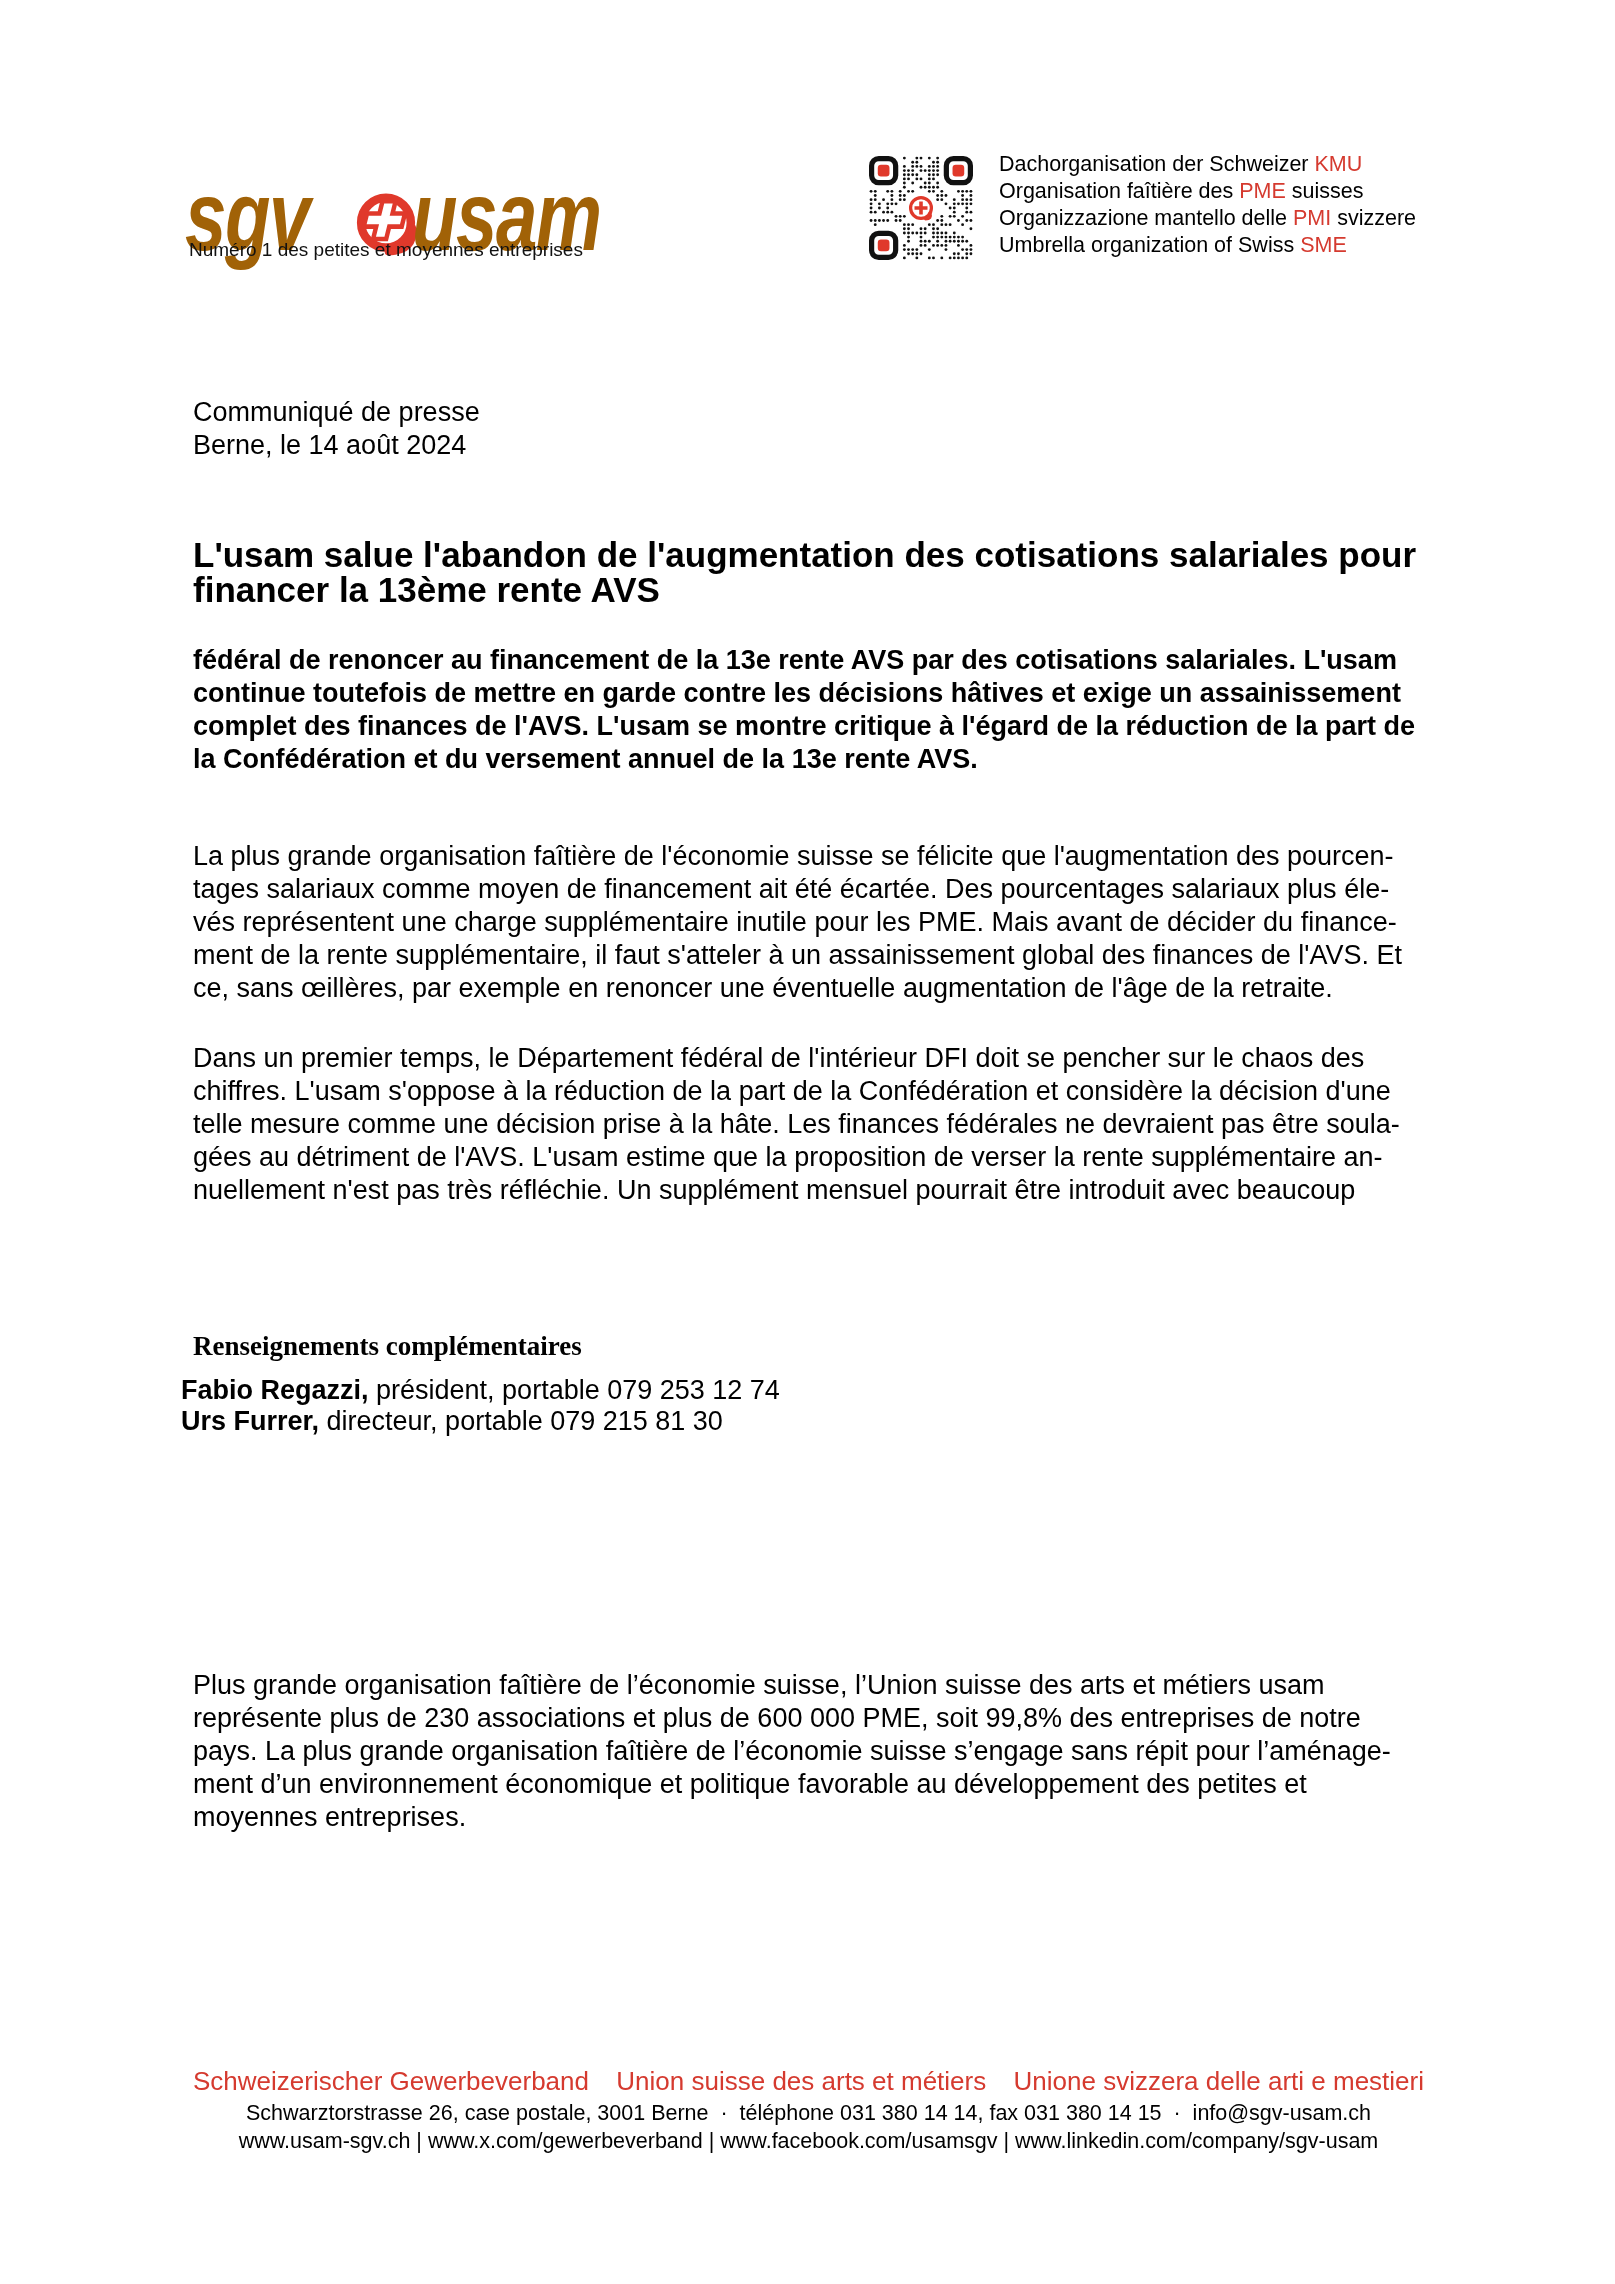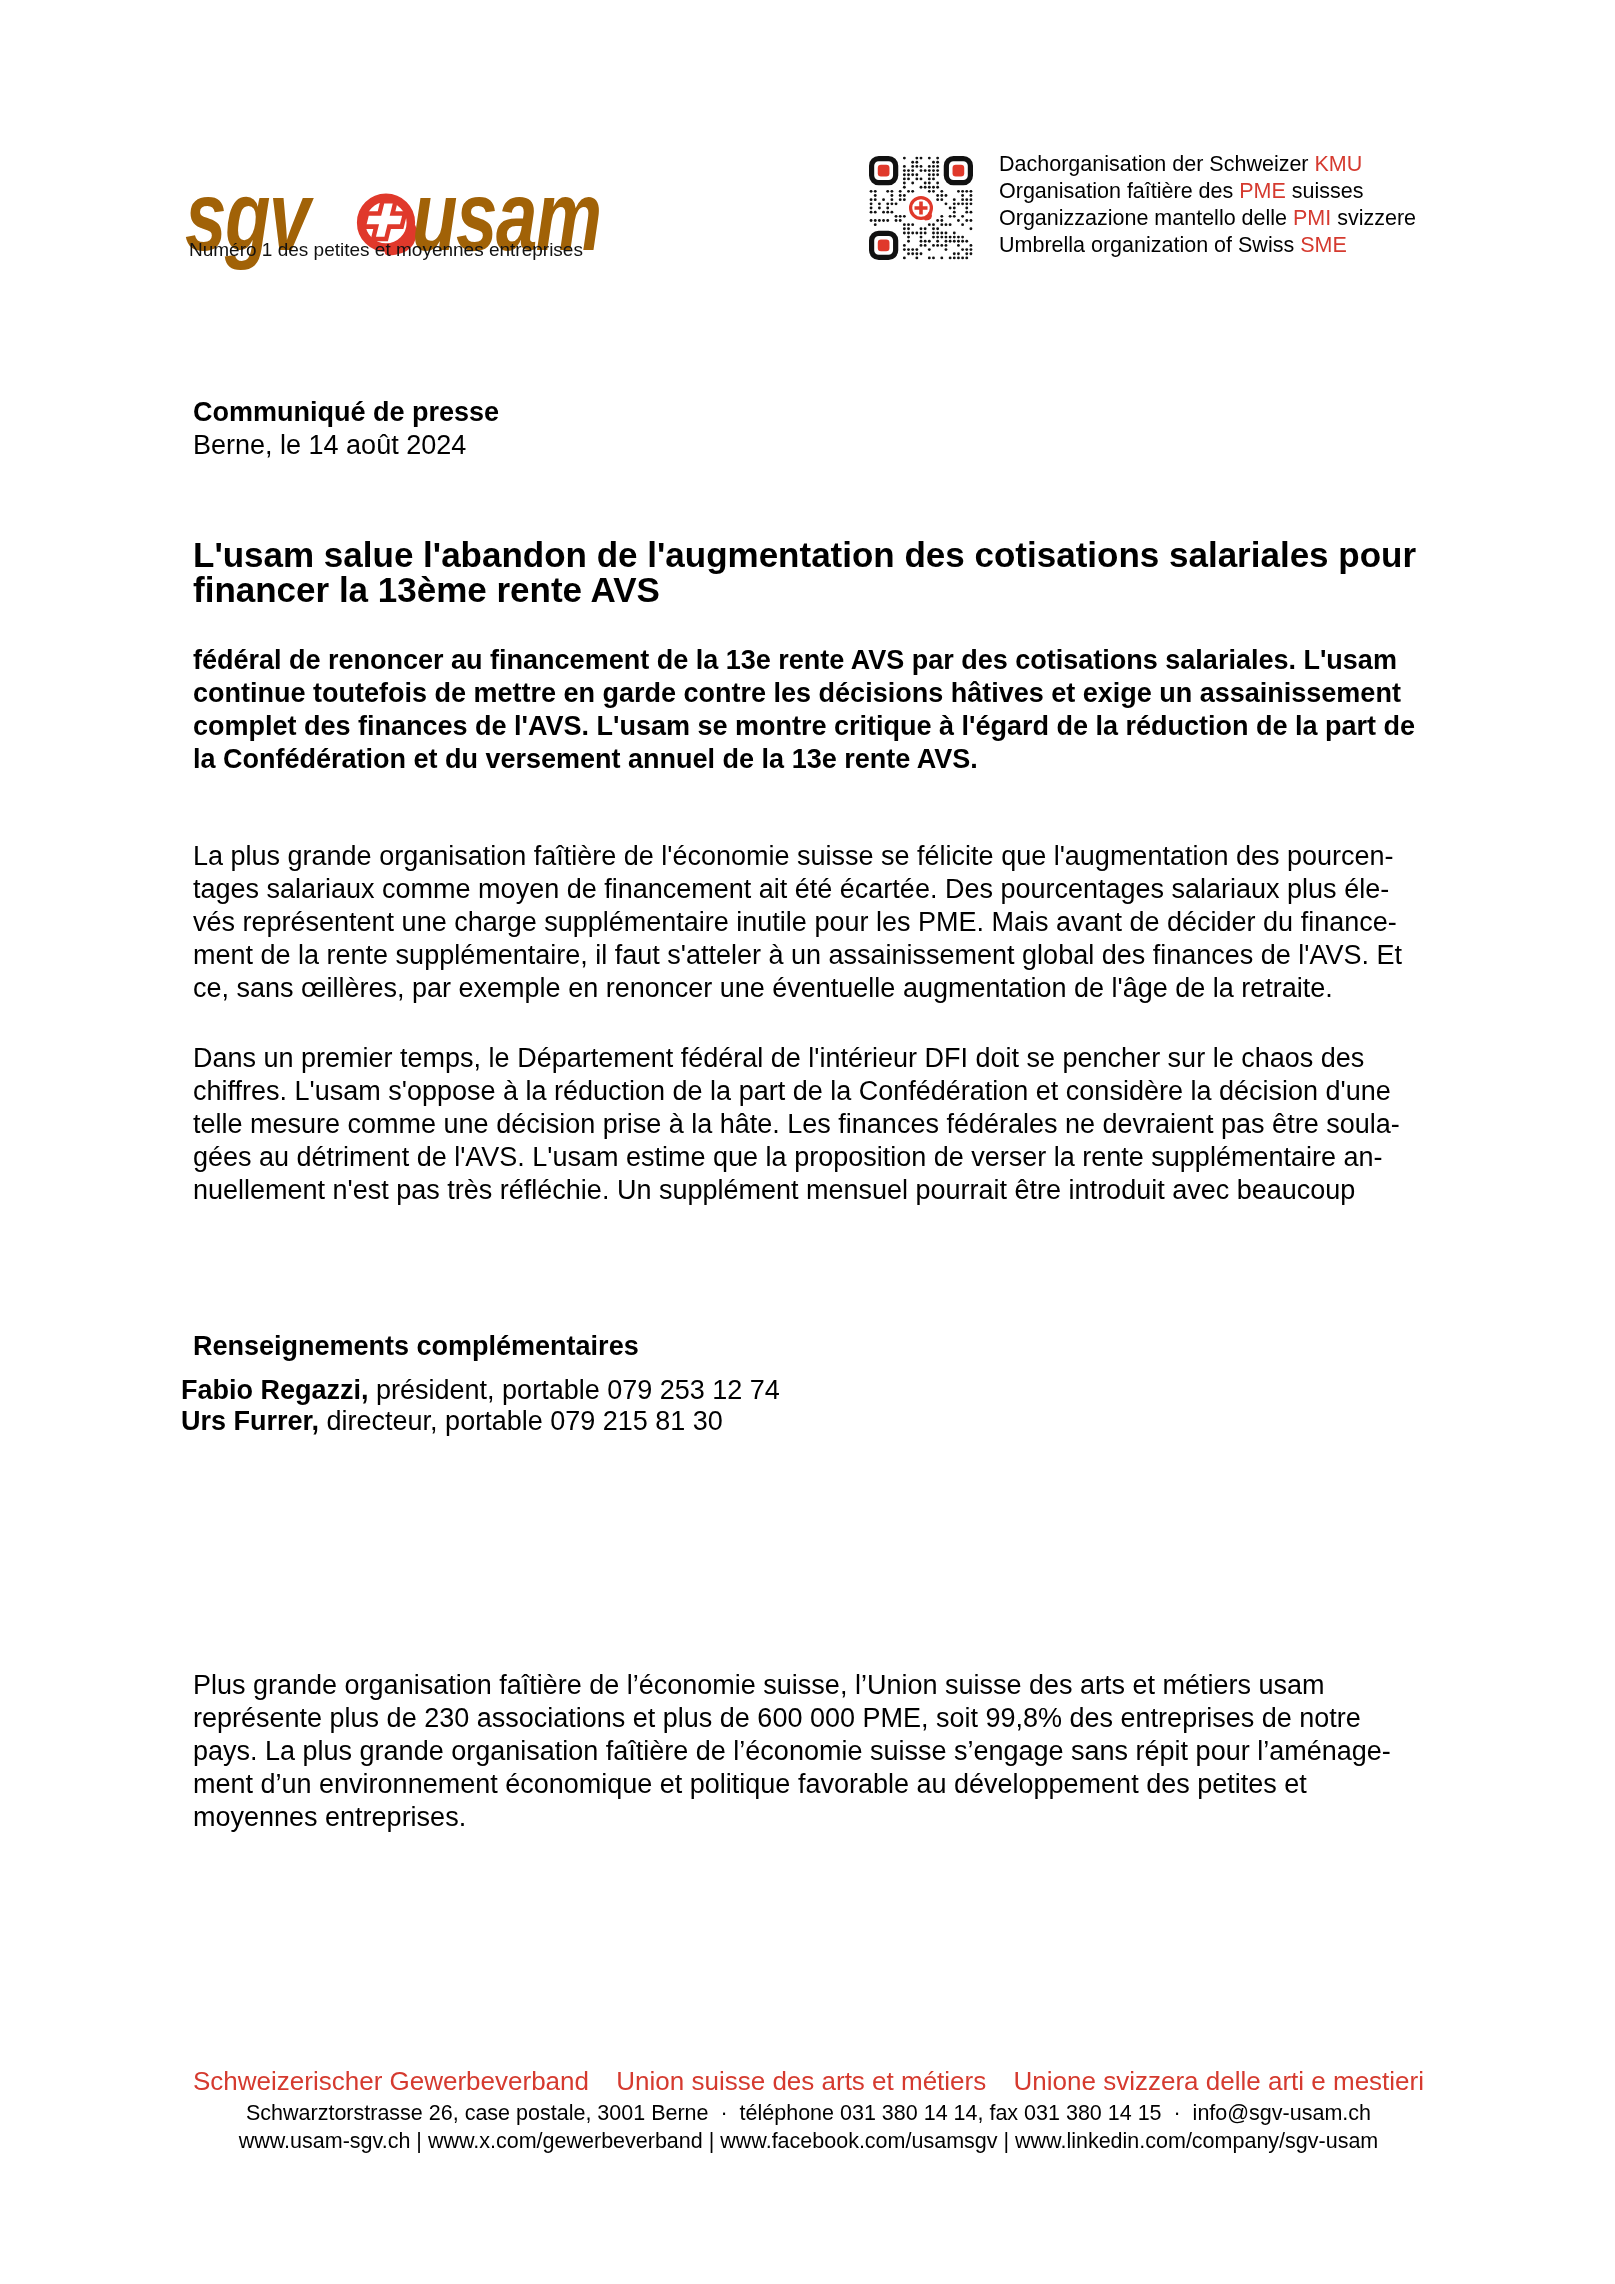--- a/index.html
+++ b/index.html
@@ -15,29 +15,29 @@
   .logo-word{display:inline-block;transform:scaleX(0.76);letter-spacing:-2px;}
   .logo-word.w1{transform-origin:left center;}
   .logo-word.w2{transform-origin:left center;margin-left:-9px;}
   .logo-mark{display:inline-block;vertical-align:-7.8px;margin:0 1.3px 0 3.9px;}
   .tagline{left:189px;top:239px;font-size:19px;line-height:22px;color:#111;}
   .qr{left:869px;top:156px;width:104px;height:104px;}
   .org-block{left:999px;top:151px;font-size:21.5px;line-height:27px;}
   .org-block .red, .red{color:#d53a2f;}
   
   .docmeta{left:193px;top:396px;font-size:27px;line-height:33px;}
-  .docmeta .b{font-weight:700;}
+  .docmeta .b{font-weight:400;}
   
   .title{left:193px;top:537px;font-size:35px;line-height:35px;font-weight:700;}
   
   .para{left:193px;font-size:27px;line-height:33px;}
   .lead{top:644px;font-weight:700;}
   .paraA{top:840px;}
   .paraB{top:1042px;}
-  .contacts-heading{left:193px;top:1330px;font-size:27px;line-height:33px;font-weight:700;}
+  .contacts-heading{left:193px;top:1330px;font-size:27px;line-height:33px;font-weight:700;font-family:Liberation Serif, serif;}
   .contacts{left:181px;top:1375px;font-size:27px;line-height:31px;}
   .contacts .b{font-weight:700;}
   .boilerplate{top:1669px;}
   
   .footer-orgs{left:193px;top:2068px;width:1231px;font-size:26px;line-height:26px;display:flex;justify-content:space-between;color:#d53a2f;}
   .footer-address{left:193px;top:2100px;width:1231px;font-size:21.5px;line-height:26px;text-align:center;}
   .footer-web{left:193px;top:2128px;width:1231px;font-size:21.5px;line-height:26px;text-align:center;}
 </style>
 </head>
 <body>

